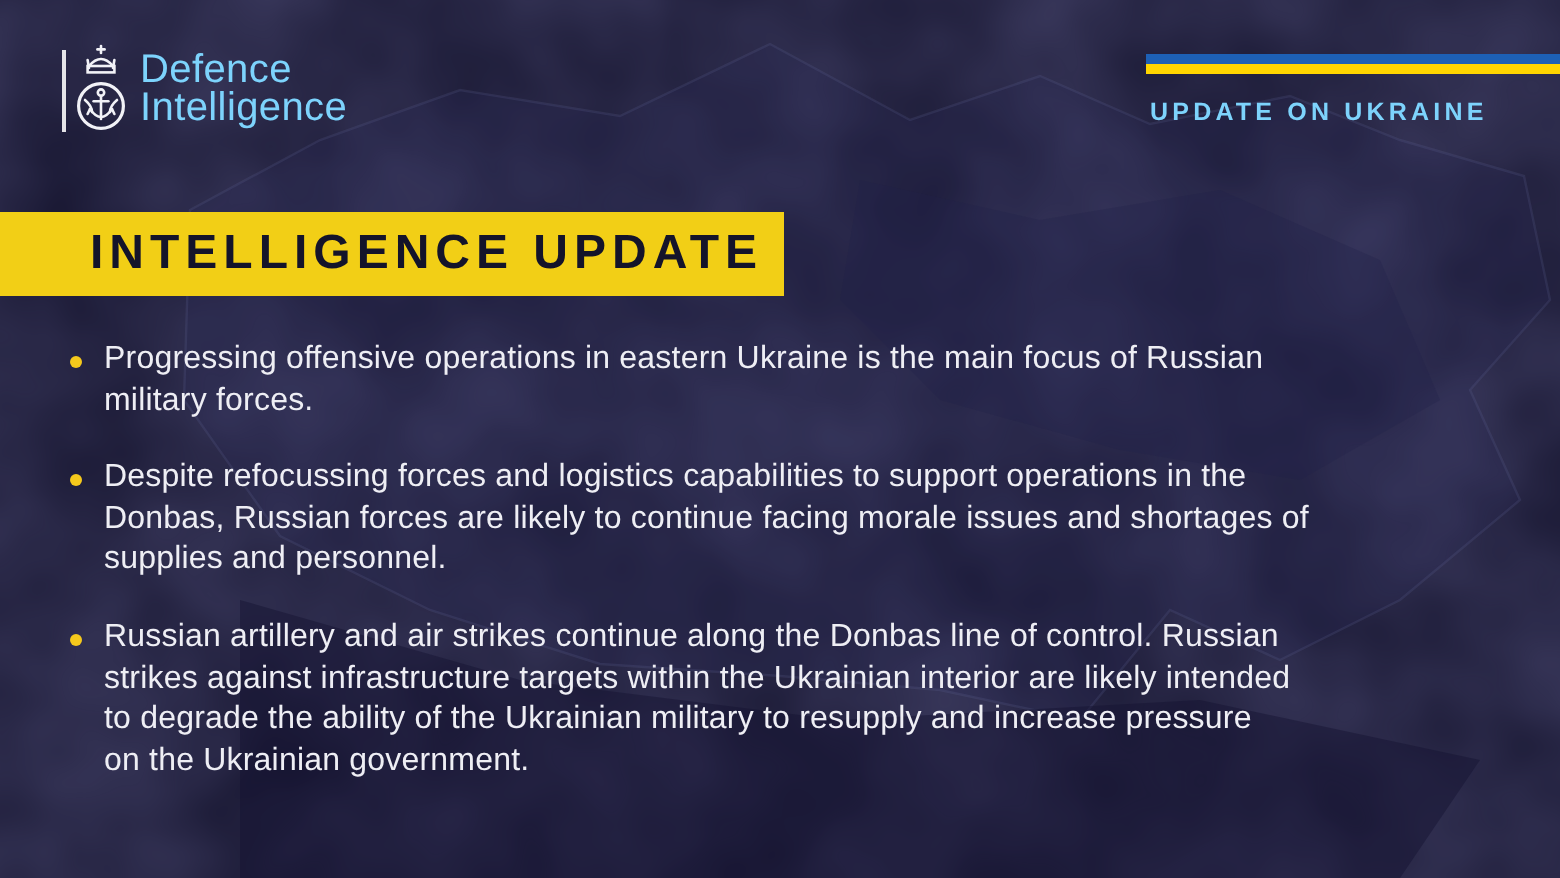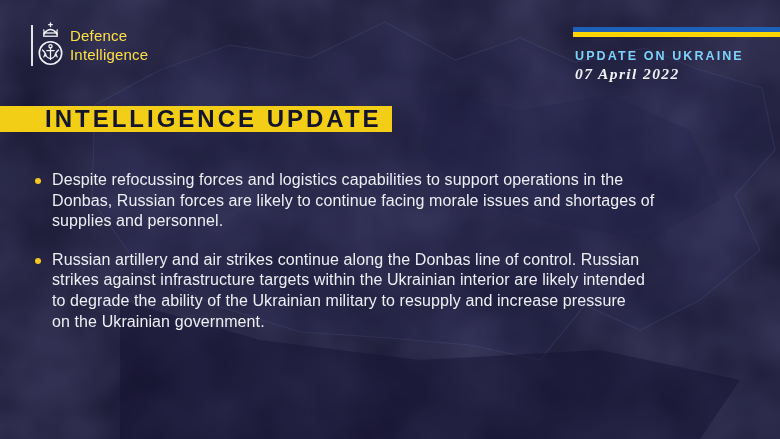--- a/index.html
+++ b/index.html
@@ -32,22 +32,22 @@
     height: 41px;
     background: rgba(255,255,255,0.88);
     margin-right: 4px;
   }
   .crest {
     width: 27px;
     height: 46px;
     margin-right: 6px;
   }
   .brand-text {
-    color: #fde047;
-    font-size: 15px;
+    color: #7dd3fc;
+    font-size: 20px;
     line-height: 19px;
     letter-spacing: 0.2px;
   }
 
   
   .flag-stripe {
     position: absolute;
     left: 573px;
     top: 27px;
     width: 207px;
@@ -77,21 +77,21 @@
     letter-spacing: 1.4px;
     white-space: nowrap;
   }
 
   
   .banner {
     position: absolute;
     left: 0;
     top: 106px;
     width: 392px;
-    height: 26px;
+    height: 42px;
     background: #f2cf16;
     display: flex;
     align-items: center;
   }
   .banner-label {
     margin-left: 45px;
     color: #14142a;
     font-size: 24px;
     font-weight: 700;
     letter-spacing: 3px;
@@ -175,27 +175,31 @@
       <div>Defence</div>
       <div>Intelligence</div>
     </div>
   </div>
 
   <div class="flag-stripe">
     <div class="blue"></div>
     <div class="yellow"></div>
   </div>
   <div class="masthead-title">UPDATE ON UKRAINE</div>
-  <div class="masthead-date">07 April 2022</div>
 
   <div class="banner">
     <span class="banner-label">INTELLIGENCE UPDATE</span>
   </div>
 
   <div class="bullets">
+    <div class="bullet">
+      <span class="bullet-dot"></span>
+      <span class="bullet-text">Progressing offensive operations in eastern Ukraine is the main focus of Russian
+military forces.</span>
+    </div>
     <div class="bullet">
       <span class="bullet-dot"></span>
       <span class="bullet-text">Despite refocussing forces and logistics capabilities to support operations in the
 Donbas, Russian forces are likely to continue facing morale issues and shortages of
 supplies and personnel.</span>
     </div>
     <div class="bullet">
       <span class="bullet-dot"></span>
       <span class="bullet-text">Russian artillery and air strikes continue along the Donbas line of control. Russian
 strikes against infrastructure targets within the Ukrainian interior are likely intended

